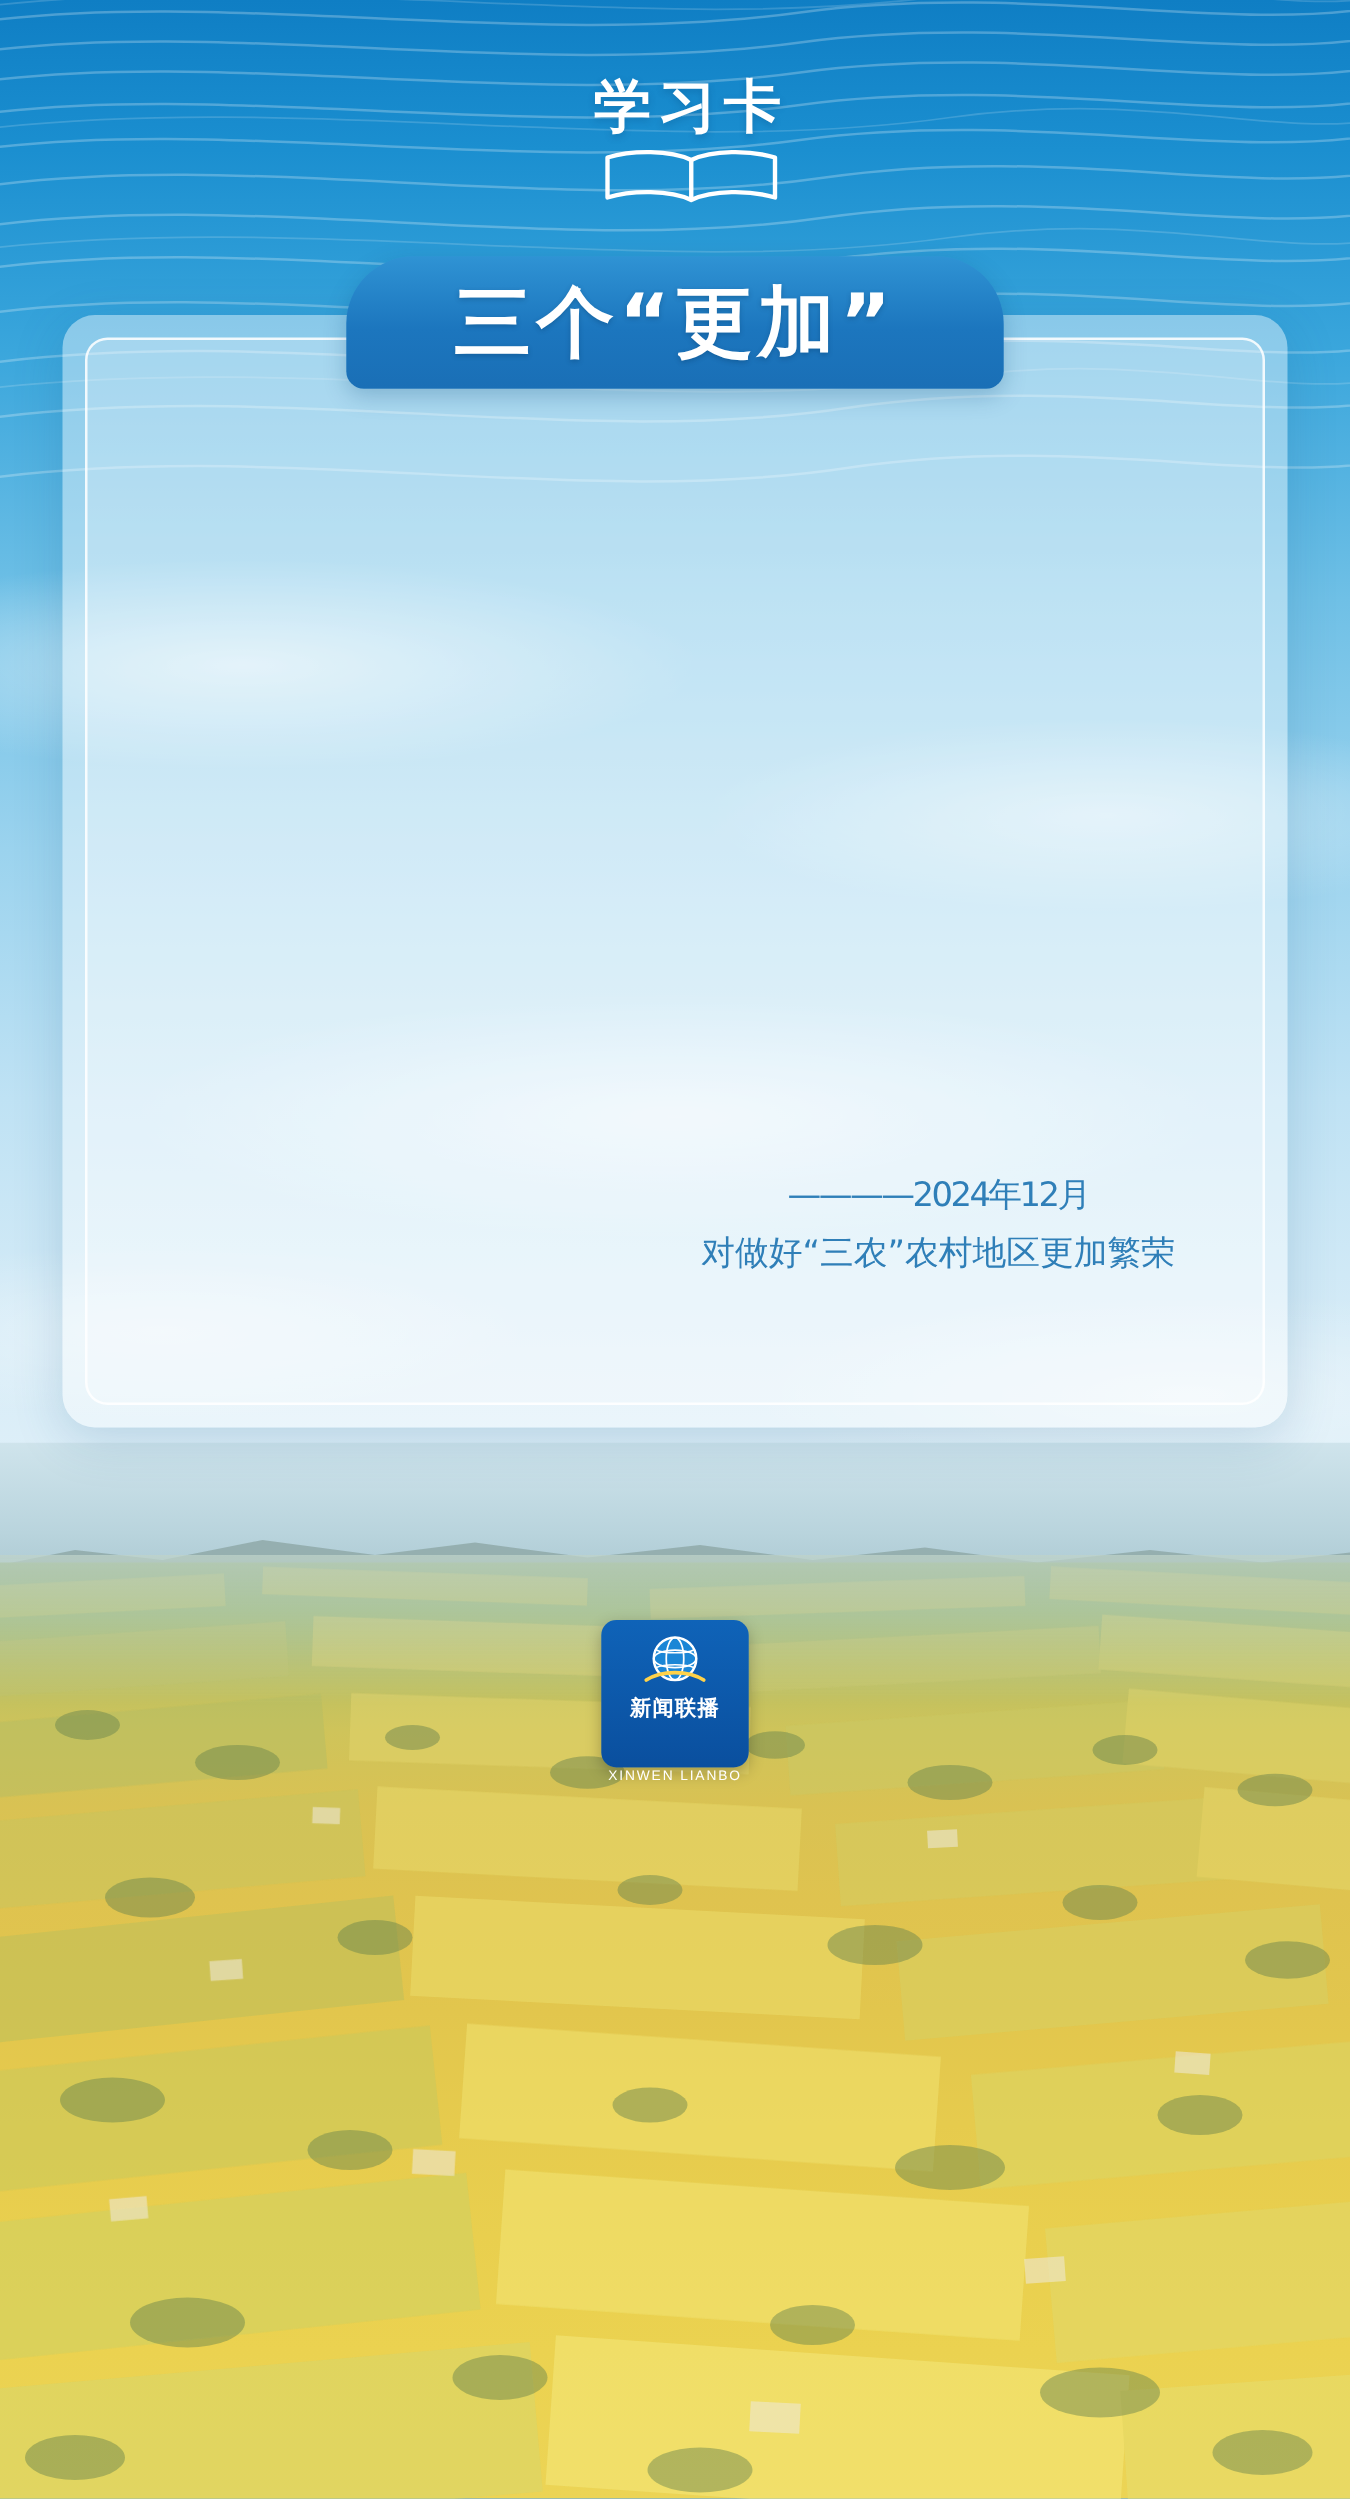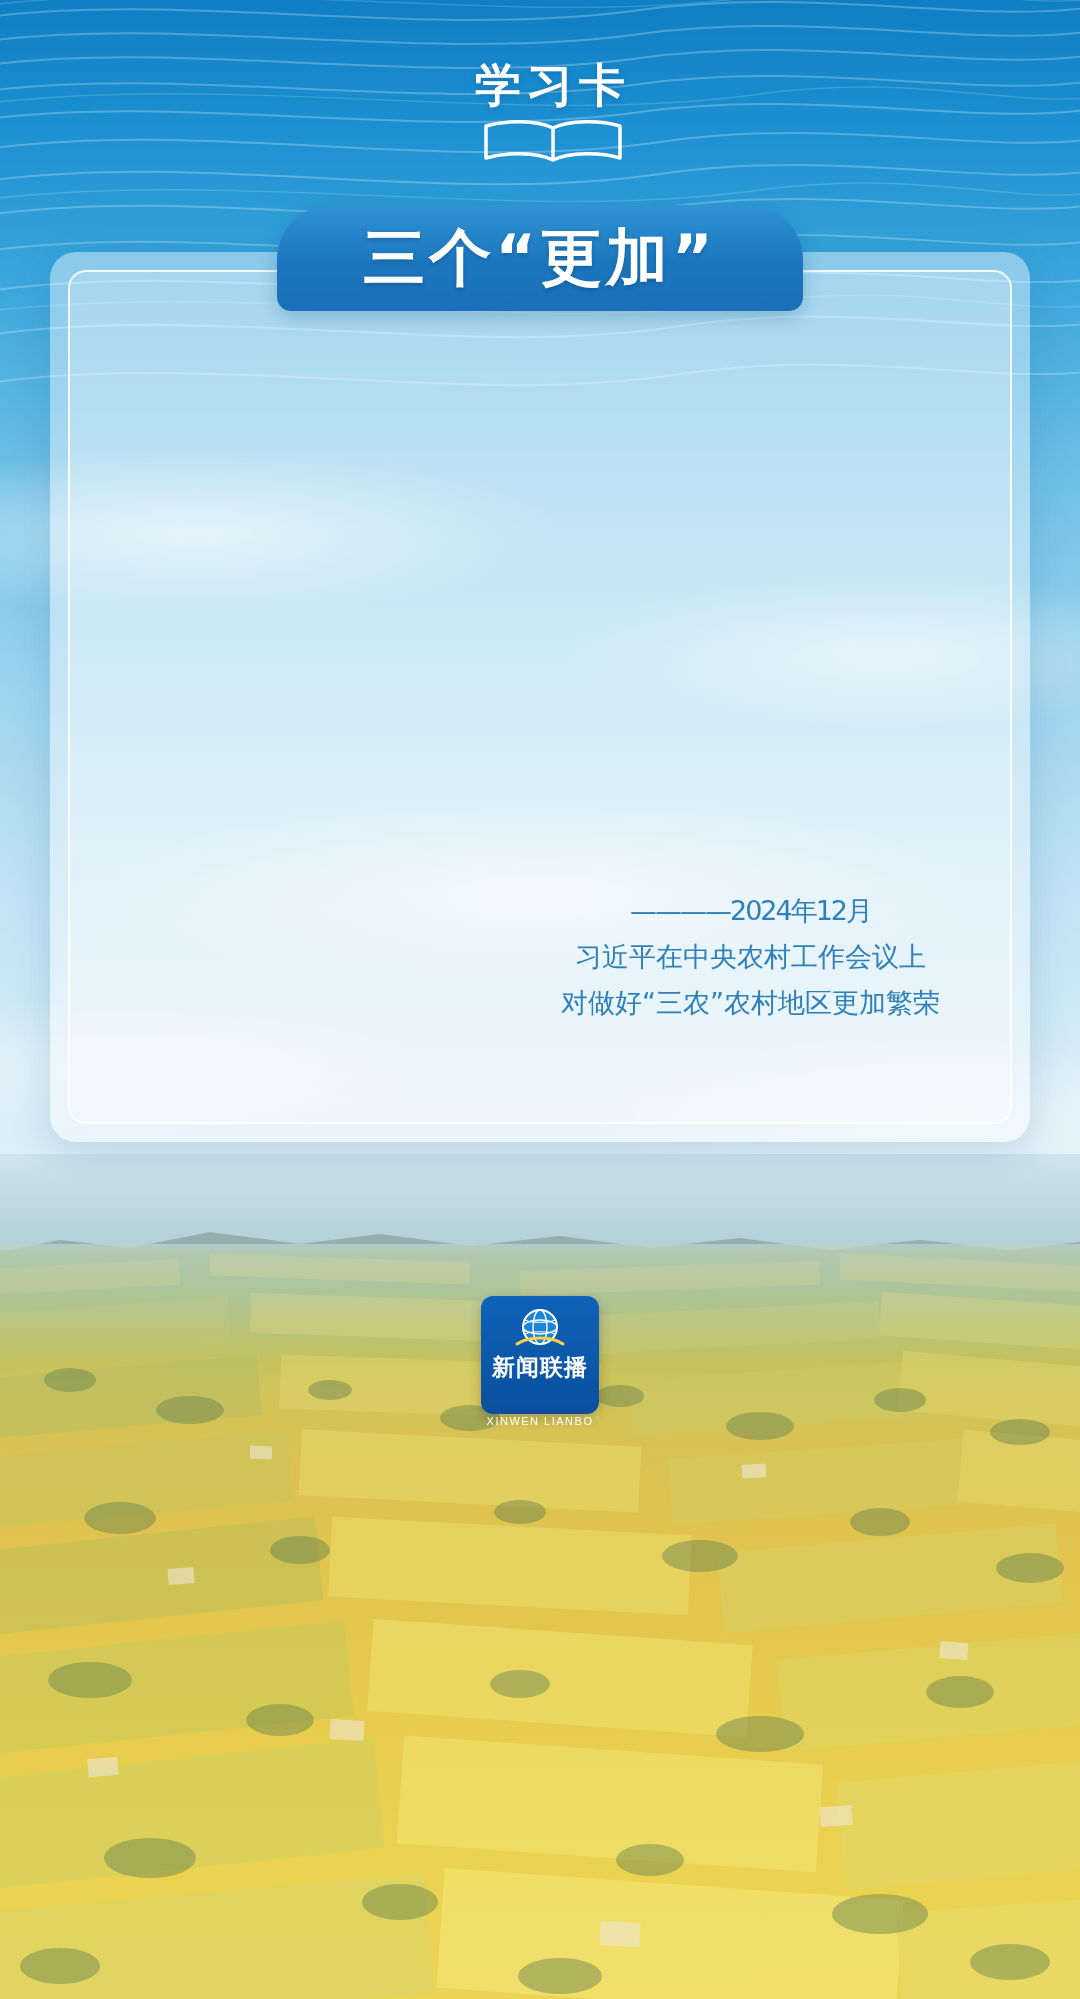--- a/index.html
+++ b/index.html
@@ -229,21 +229,21 @@
     padding-top: 4px;
     box-sizing: border-box;
   }
   .badge-globe {
     width: 58px;
     height: 48px;
     margin: 4px auto 2px;
   }
   .badge-cn {
     color: #ffffff;
-    font-size: 23px;
+    font-size: 17px;
     font-weight: 700;
     letter-spacing: 1px;
     line-height: 26px;
     font-family: "DejaVu Sans", "Liberation Sans", sans-serif;
   }
   .badge-en {
     color: #ffffff;
     font-size: 11px;
     letter-spacing: 1.5px;
     line-height: 18px;
@@ -290,21 +290,20 @@
         <path d="M75,10 C58,2 28,2 8,8 L8,40 C28,34 58,34 75,42 C92,34 122,34 142,40 L142,8 C122,2 92,2 75,10 Z" fill="none" stroke="#ffffff" stroke-width="3.5" stroke-linejoin="round"></path>
         <line x1="75" y1="10" x2="75" y2="42" stroke="#ffffff" stroke-width="3.5"></line>
       </svg>
     </div>
   </div>
 
   <div class="card-outer">
     <div class="card-inner">
       <div class="attrib">
         <div class="dash">————2024年12月</div>
-        <div>习近平在中央农村工作会议上</div>
         <div>对做好“三农”农村地区更加繁荣</div>
       </div>
     </div>
   </div>
 
   <div class="banner">
     <div class="banner-text">三个“更加”</div>
   </div>
 
   <div class="photo">

